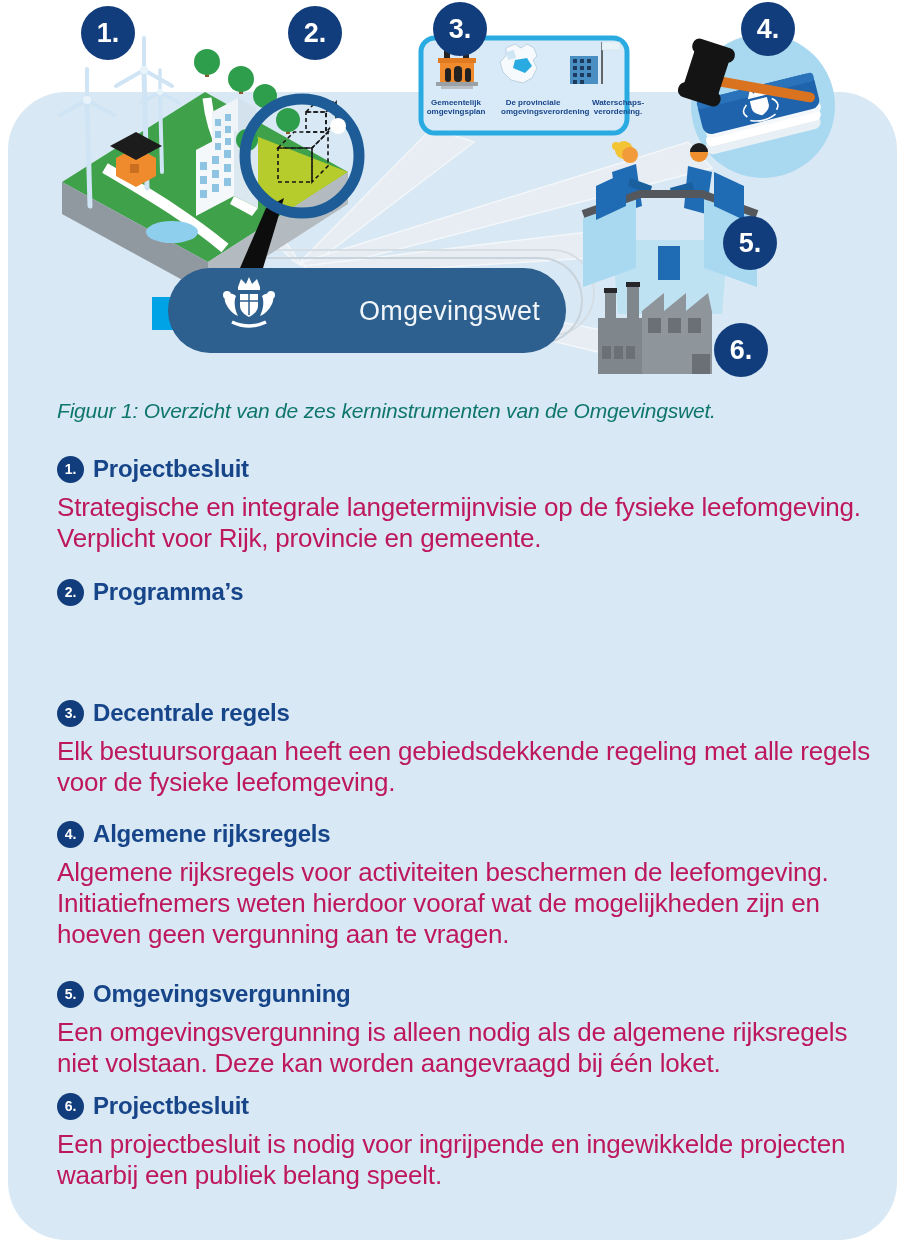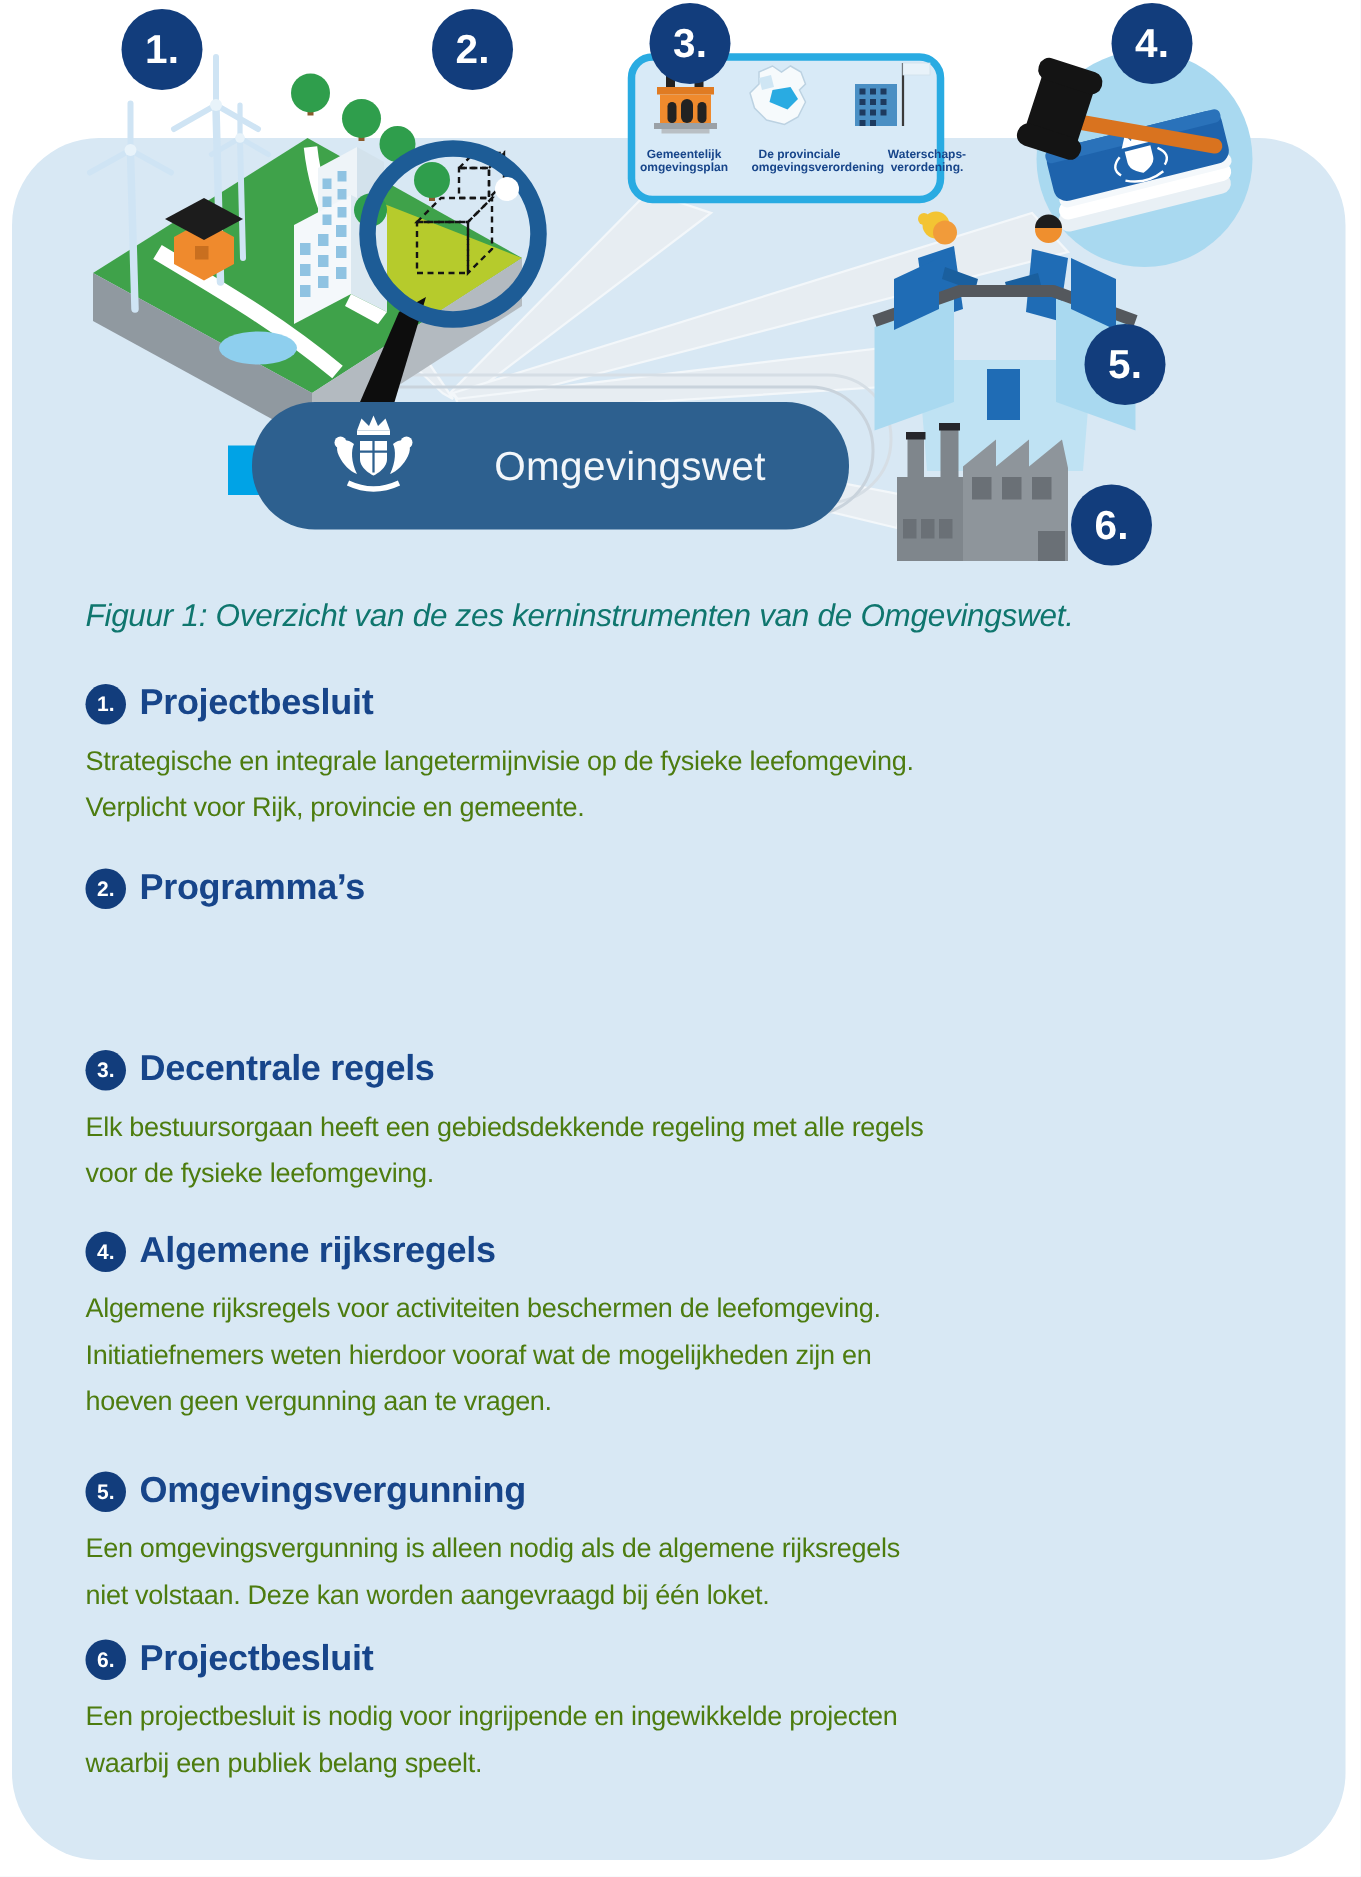--- a/index.html
+++ b/index.html
@@ -7,33 +7,33 @@
         font-family:"Liberation Sans",sans-serif;}
   .panel{position:absolute;left:8px;top:92px;width:889px;height:1148px;
          background:#d8e8f4;border-radius:58px;}
   .illustration{position:absolute;left:0;top:0;}
   
   .badge{position:absolute;width:54px;height:54px;border-radius:50%;background:#123d7c;
          color:#ffffff;font-size:27px;font-weight:bold;text-align:center;line-height:54px;}
   .b1{left:81px;top:6px;} .b2{left:288px;top:6px;} .b3{left:433px;top:2px;}
   .b4{left:741px;top:2px;} .b5{left:723px;top:216px;} .b6{left:714px;top:323px;}
   .banner-label{position:absolute;left:300px;top:295px;width:240px;height:32px;
-         text-align:center;color:#f2f6fa;font-size:27px;line-height:32px;letter-spacing:.2px;}
+         text-align:right;color:#f2f6fa;font-size:27px;line-height:32px;letter-spacing:.2px;}
   .card-label{position:absolute;top:98px;width:64px;text-align:center;color:#17458a;
          font-size:8px;line-height:1.18;white-space:pre-line;font-weight:bold;}
   .cl1{left:424px;} .cl2{left:489px;margin-left:12px;} .cl3{left:554px;margin-left:32px;}
   .caption{position:absolute;left:57px;top:399px;width:810px;color:#0f766e;
          font-size:21px;font-style:italic;letter-spacing:-0.2px;}
   .item{position:absolute;left:57px;width:820px;}
   .s1{top:455px;} .s2{top:578px;} .s3{top:699px;} .s4{top:820px;} .s5{top:980px;} .s6{top:1092px;}
   .item-head{display:flex;align-items:center;gap:9px;}
   .num-badge{flex:0 0 auto;width:27px;height:27px;border-radius:50%;background:#123d7c;
          color:#fff;font-size:14px;font-weight:bold;text-align:center;line-height:27px;}
   .item-title{margin:0;color:#17458a;font-size:24px;font-weight:bold;letter-spacing:-0.2px;}
-  .item-body{margin:9px 0 0 0;color:#4d7c0f;font-size:18px;line-height:31px;
+  .item-body{margin:9px 0 0 0;color:#be185d;font-size:26px;line-height:31px;
          letter-spacing:-0.2px;white-space:pre-line;}
 </style>
 </head>
 <body>
 
 <div class="page">
   <div class="panel"></div>
 
   <svg class="illustration" width="907" height="470" viewBox="0 0 907 470">
 

